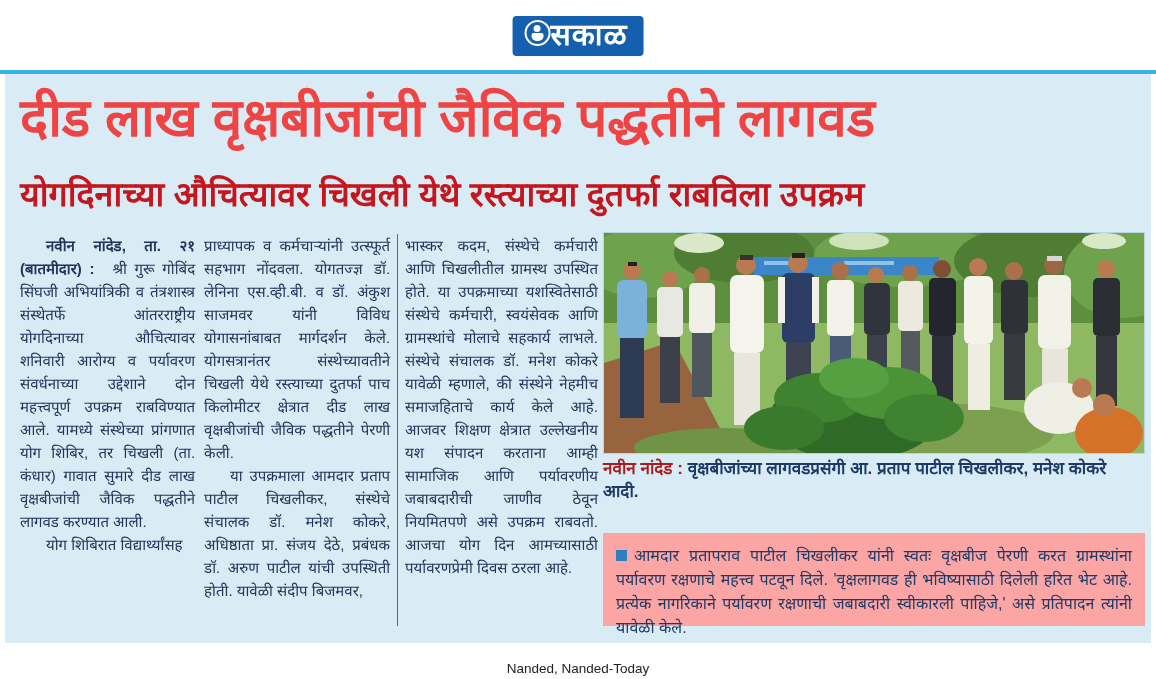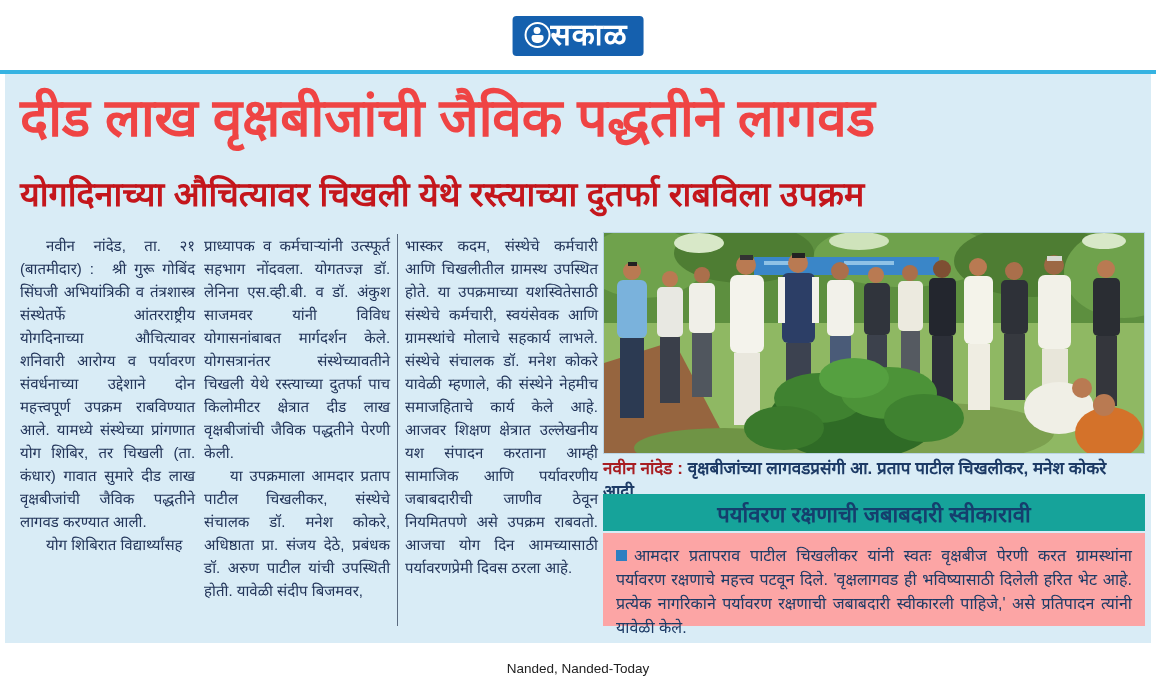--- a/index.html
+++ b/index.html
@@ -7,21 +7,21 @@
   .page {
     position:relative; width:1156px; height:679px; margin:0 auto;
     background:#ffffff; overflow:hidden;
     font-family:"Liberation Sans", "DejaVu Sans", sans-serif;
   }
   
   .masthead { position:absolute; left:0; top:0; width:1156px; height:70px; background:#ffffff; }
   .logo-box {
     position:absolute; left:50%; top:16px; transform:translateX(-50%);
     background:#1560ae; color:#ffffff; border-radius:4px;
-    padding:4px 16px 6px 12px; display:flex; align-items:center; 
+    padding:4px 16px 6px 12px; display:flex; align-items:flex-start; 
   }
   .logo-emblem {
     width:26px; height:26px; border:2.5px solid #ffffff; border-radius:50%;
     position:relative; flex:0 0 auto;
   }
   .logo-emblem::before {
     content:""; position:absolute; left:7px; top:3px; width:7px; height:7px;
     background:#ffffff; border-radius:50%;
   }
   .logo-emblem::after {
@@ -41,21 +41,21 @@
     font-size:34px; font-weight:bold; color:#c4161c; line-height:1.3; white-space:nowrap;
   }
   
   .columns { position:absolute; left:20px; top:234px; width:578px; height:394px; display:flex; }
   .col { font-size:15px; line-height:23px; color:#223459; text-align:justify; }
   .col-1 { width:177px; margin-right:9px; }
   .col-2 { width:188px; margin-right:7px; }
   .col-divider { width:1px; background:#5b6b80; margin-right:7px; height:392px; }
   .col-3 { width:195px; }
   .col p.indent { text-indent:26px; }
-  .dateline { font-weight:normal; margin-right:18px; }
+  .dateline { font-weight:bold; margin-right:18px; }
   
   .photo-wrap {
     position:absolute; left:603px; top:232px; width:542px; height:222px;
     border:1px solid #b9d4e4; overflow:hidden; background:#7ca857;
   }
   .caption {
     position:absolute; left:603px; top:458px; width:542px;
     font-size:17px; font-weight:bold; color:#1d3b66; line-height:1.35;
   }
   .caption-label { color:#a81d22; margin-right:5px; }
@@ -212,21 +212,20 @@
         <ellipse cx="505" cy="200" rx="34" ry="26" fill="#d4722a"></ellipse>
         <circle cx="500" cy="172" r="11" fill="#b97a52"></circle>
       </g>
     </svg>
   </div>
 
   <div class="caption">
     <span class="caption-label">नवीन नांदेड :</span><span>वृक्षबीजांच्या लागवडप्रसंगी आ. प्रताप पाटील चिखलीकर, मनेश कोकरे आदी.</span>
   </div>
 
-  <div class="box-title">पर्यावरण रक्षणाची जबाबदारी स्वीकारावी</div>
   <div class="quote-box">
     <span class="bullet-sq"></span><span>आमदार प्रतापराव पाटील चिखलीकर यांनी स्वतः वृक्षबीज पेरणी करत ग्रामस्थांना पर्यावरण रक्षणाचे महत्त्व पटवून दिले. 'वृक्षलागवड ही भविष्यासाठी दिलेली हरित भेट आहे. प्रत्येक नागरिकाने पर्यावरण रक्षणाची जबाबदारी स्वीकारली पाहिजे,' असे प्रतिपादन त्यांनी यावेळी केले.</span>
   </div>
 
   <div class="footer">
     <div>Nanded, Nanded-Today</div>
   </div>
 
 </div>
 

